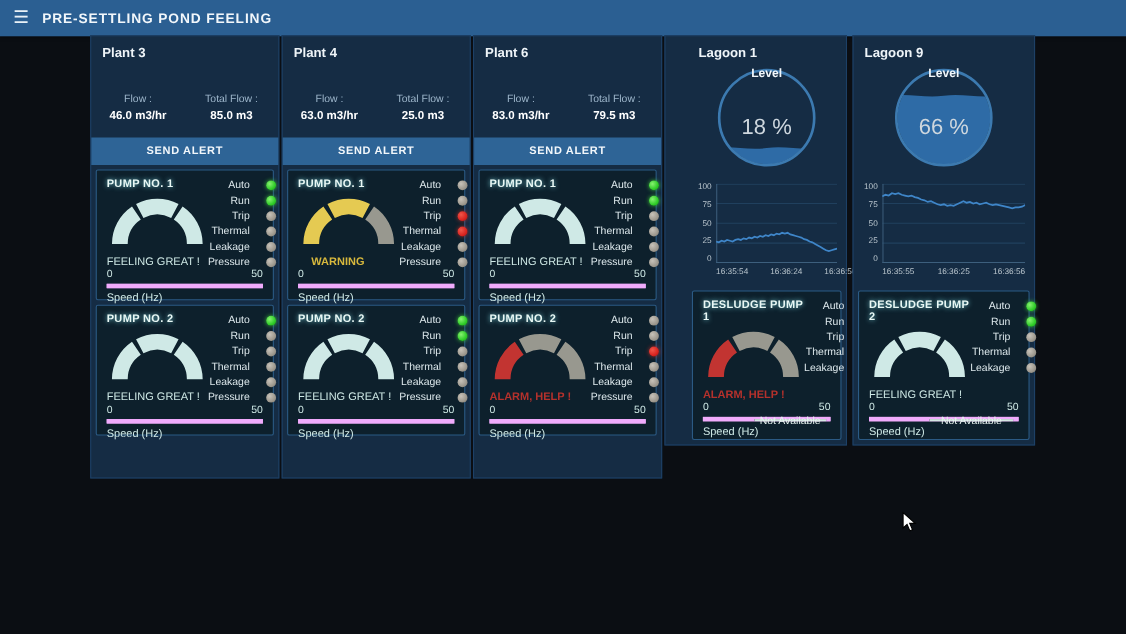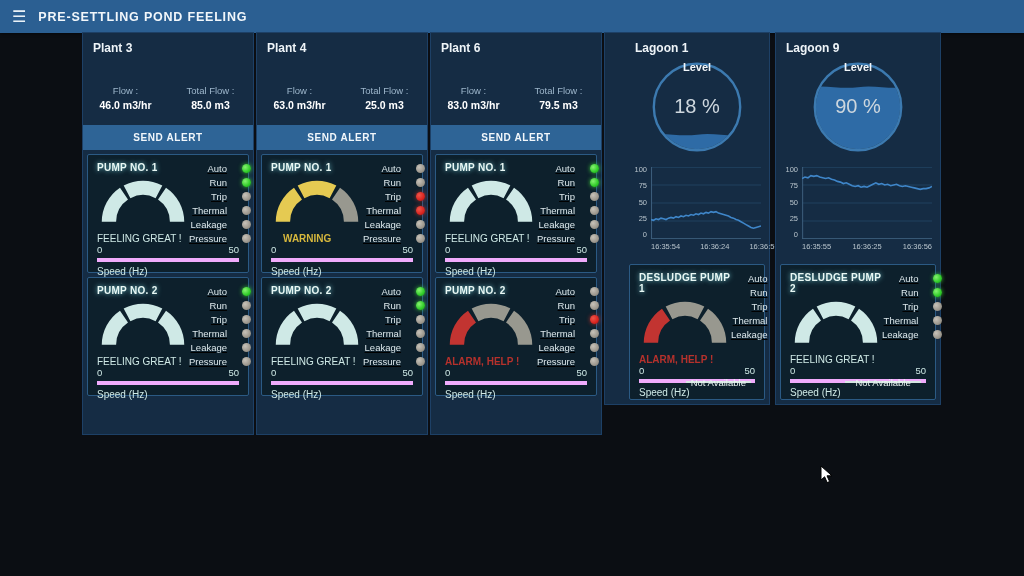--- a/index.html
+++ b/index.html
@@ -58,21 +58,21 @@
   .gauge.warning .seg1, .gauge.warning .seg2 { stroke:#e5ca52; }
   .gauge.warning .seg3 { stroke:#98988f; }
   .gauge.alarm .seg1 { stroke:#c23431; }
   .gauge.alarm .seg2, .gauge.alarm .seg3 { stroke:#98988f; }
   .pump-status { font-size:10px; margin-top:4px; white-space:nowrap; }
   .pump-status.ok { color:#cfe9e6; }
   .pump-status.warning { color:#d7b83d; font-weight:bold; margin-left:12px; }
   .pump-status.alarm { color:#b5312c; font-weight:bold; }
 
   .led-list { display:flex; flex-direction:column; gap:3px; padding-top:1px; }
-  .led-row { display:flex; align-items:center; justify-content:flex-end; gap:15px;text-decoration:underline; }
+  .led-row { display:flex; align-items:center; justify-content:flex-end; gap:15px; }
   .led-label { color:#dde8ec; font-size:9.5px; }
   .led { width:9px; height:9px; border-radius:50%; flex:0 0 auto; }
   .led.green { background:radial-gradient(circle at 35% 35%, #86f270, #2ecb27 60%, #1d8f1a); box-shadow:0 0 4px rgba(70,230,60,.8); }
   .led.red   { background:radial-gradient(circle at 35% 35%, #f05549, #d8231f 60%, #8e1411); box-shadow:0 0 4px rgba(230,50,40,.7); }
   .led.gray  { background:radial-gradient(circle at 35% 35%, #c7c2b9, #99948a 65%, #6e695f); }
 
   .scale-row { display:flex; justify-content:space-between; color:#cfe9e6; font-size:9.5px; margin-top:auto; }
   .speed-bar {
     position:relative; height:14px; margin-top:3px;
     border:2px solid #f0abfc; background:#f0abfc;
@@ -84,21 +84,21 @@
     font-size:9.5px; display:flex; align-items:center; justify-content:center;
   }
   .speed-label { color:#cfe9e6; font-size:10px; margin-top:4px; }
 
   
   .level-wrap { position:relative; width:100%; height:100px; margin-top:4px; display:flex; justify-content:center; }
   .level-svg { width:96px; height:96px; }
   .level-circle { fill:rgba(20,44,68,0); stroke:#3c7ab0; stroke-width:2.5; }
   .water { fill:#2e6ba6; }
   .level-title { position:absolute; top:2px; left:0; right:0; text-align:center; color:#f2f7fb; font-size:11px; font-weight:bold; }
-  .level-pct { position:absolute; top:36px; left:0; right:0; text-align:center; color:#ced7de; font-size:20px; }
+  .level-pct { position:absolute; top:46px; left:0; right:0; text-align:center; color:#ced7de; font-size:20px; }
 
   
   .chart-block { margin:8px 8px 0 6px; }
   .chart-body { display:flex; }
   .y-labels { width:20px; display:flex; flex-direction:column; justify-content:space-between; align-items:flex-end; padding-right:4px; height:72px; }
   .y-labels span { color:#b9c5cd; font-size:7.5px; line-height:7px; transform:translateY(-1px); }
   .plot { flex:1; height:72px; }
   .plot svg { width:100%; height:100%; display:block; }
   .gridline { stroke:#20405e; stroke-width:1; vector-effect:non-scaling-stroke; }
   .axisline { stroke:#3d5f7d; stroke-width:1; vector-effect:non-scaling-stroke; }
@@ -551,21 +551,21 @@
           <clipPath id="clip-l2">
             <circle cx="50" cy="50" r="44"></circle>
           </clipPath>
         </defs>
       <g clip-path="url(#clip-l2)">
         <path class="water" d="M0 29.299999999999997 C18 26.799999999999997,32 31.799999999999997,50 29.299999999999997 C68 26.799999999999997,82 31.799999999999997,100 29.299999999999997 L100 100 L0 100 Z"></path>
       </g>
       <circle class="level-circle" cx="50" cy="50" r="45"></circle>
     </svg>
     <span class="level-title">Level</span>
-    <span class="level-pct">90 %</span>
+    <span class="level-pct">66 %</span>
   </div>
   <div class="chart-block">
     <div class="chart-body">
       <div class="y-labels">
         <span>100</span>
           <span>75</span>
         <span>50</span>
           <span>25</span>
         <span>0</span>
       </div>

